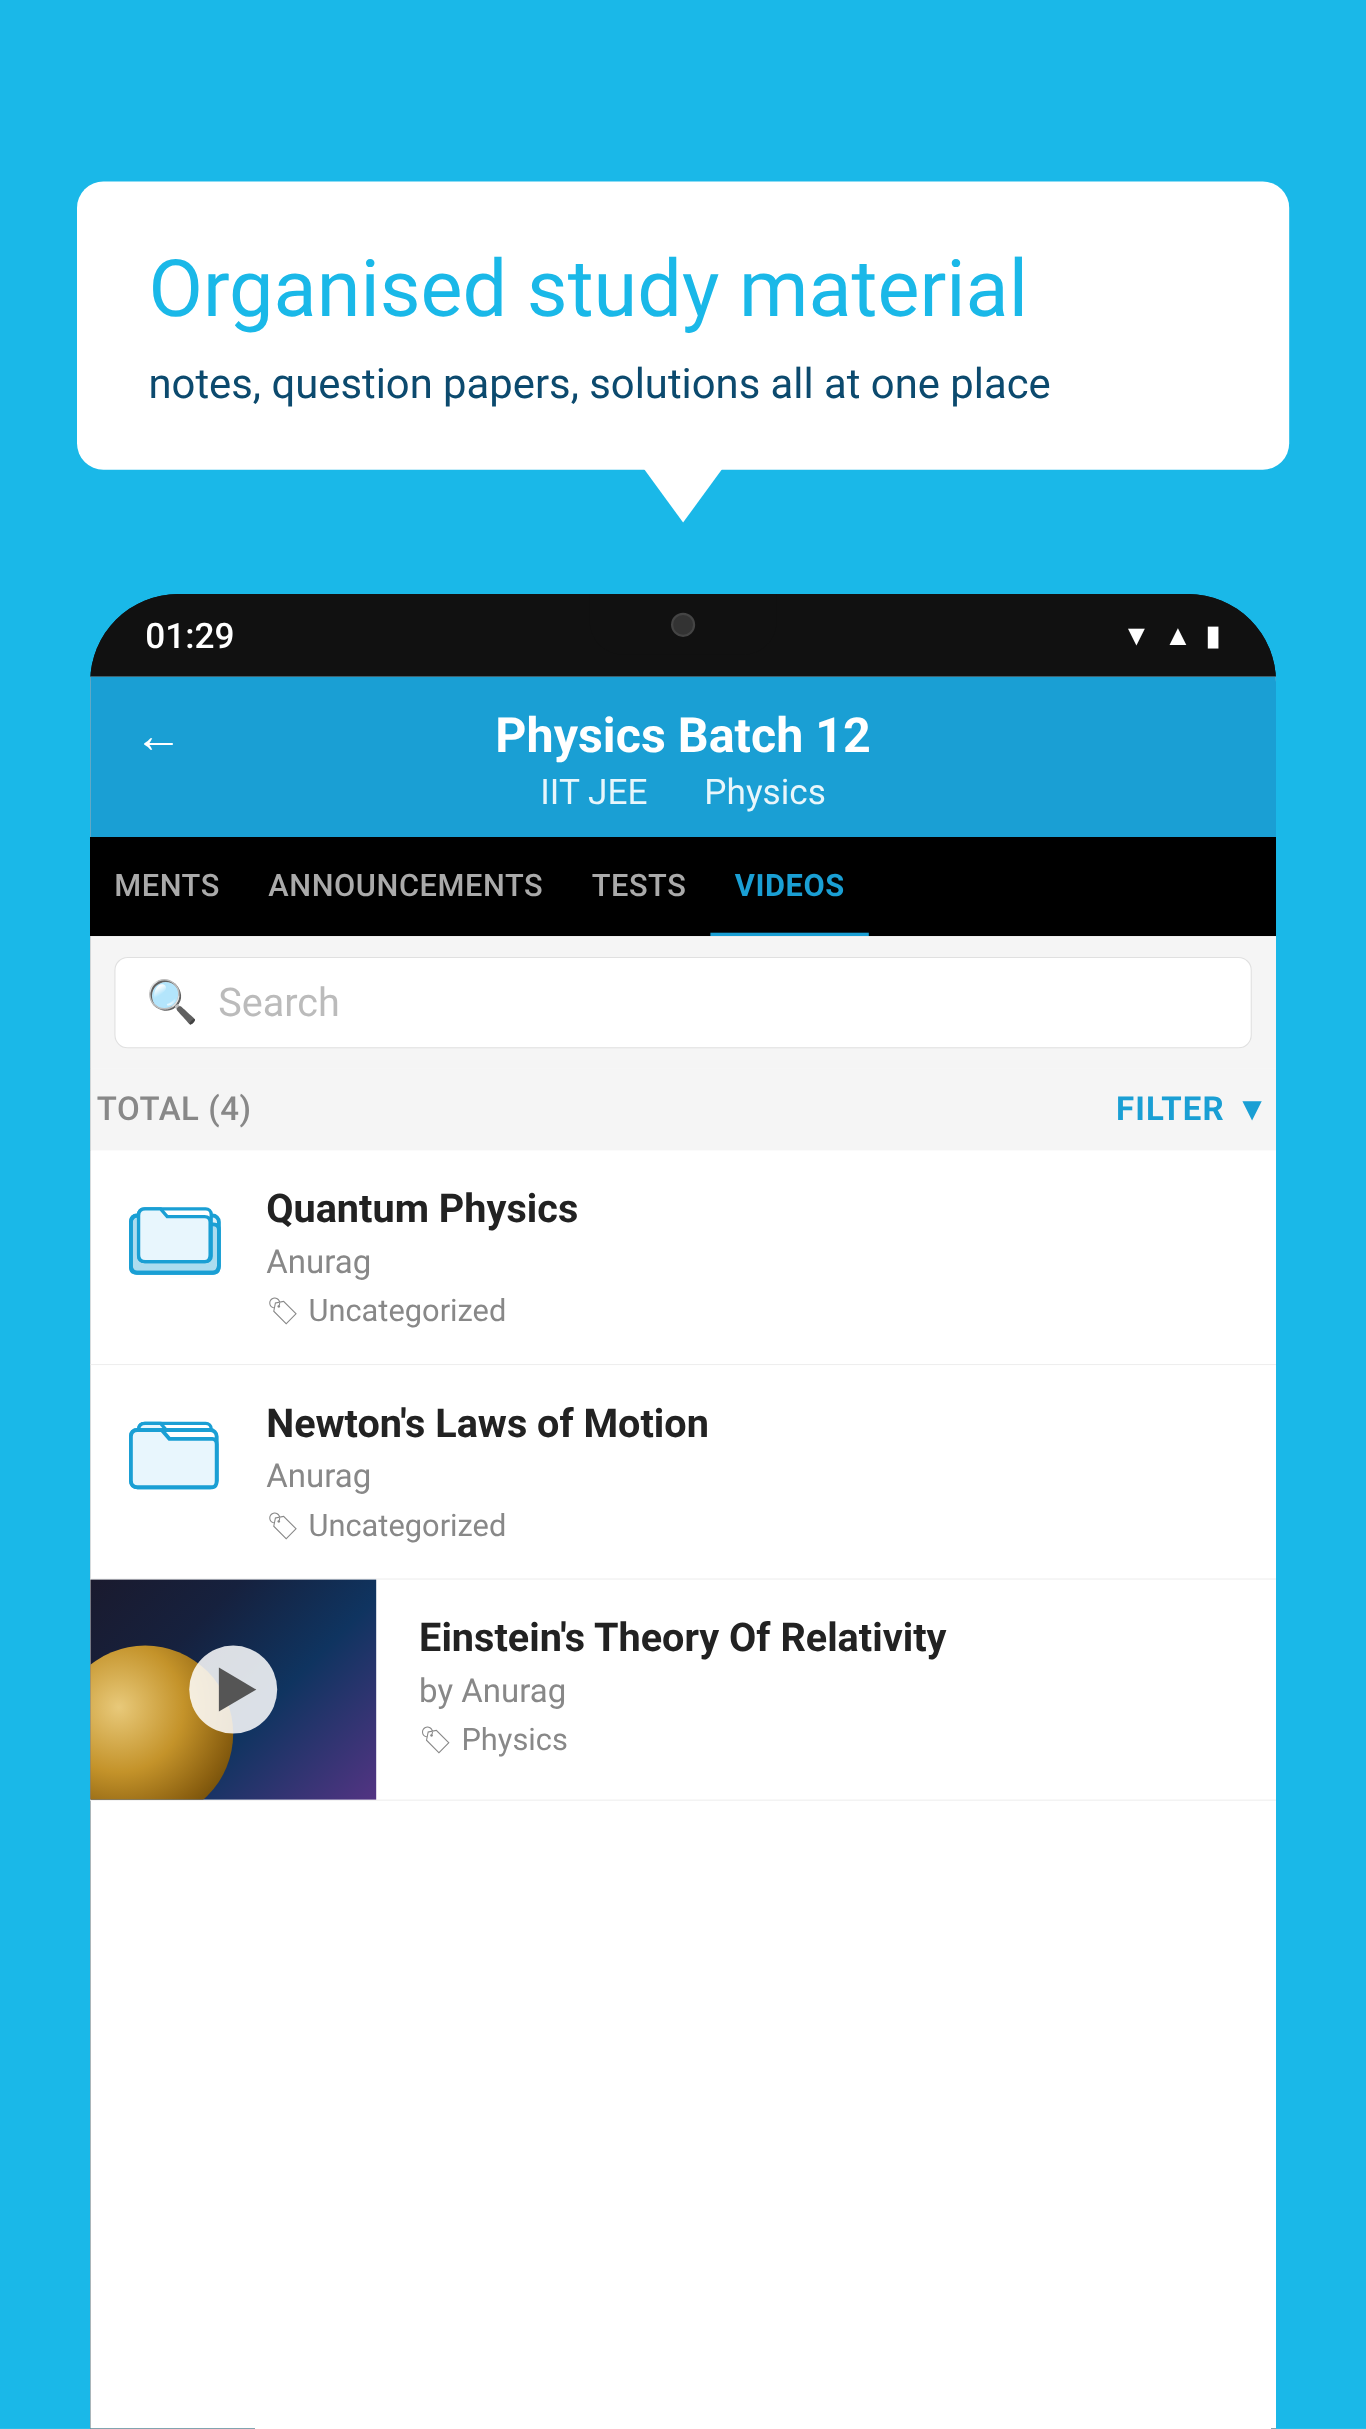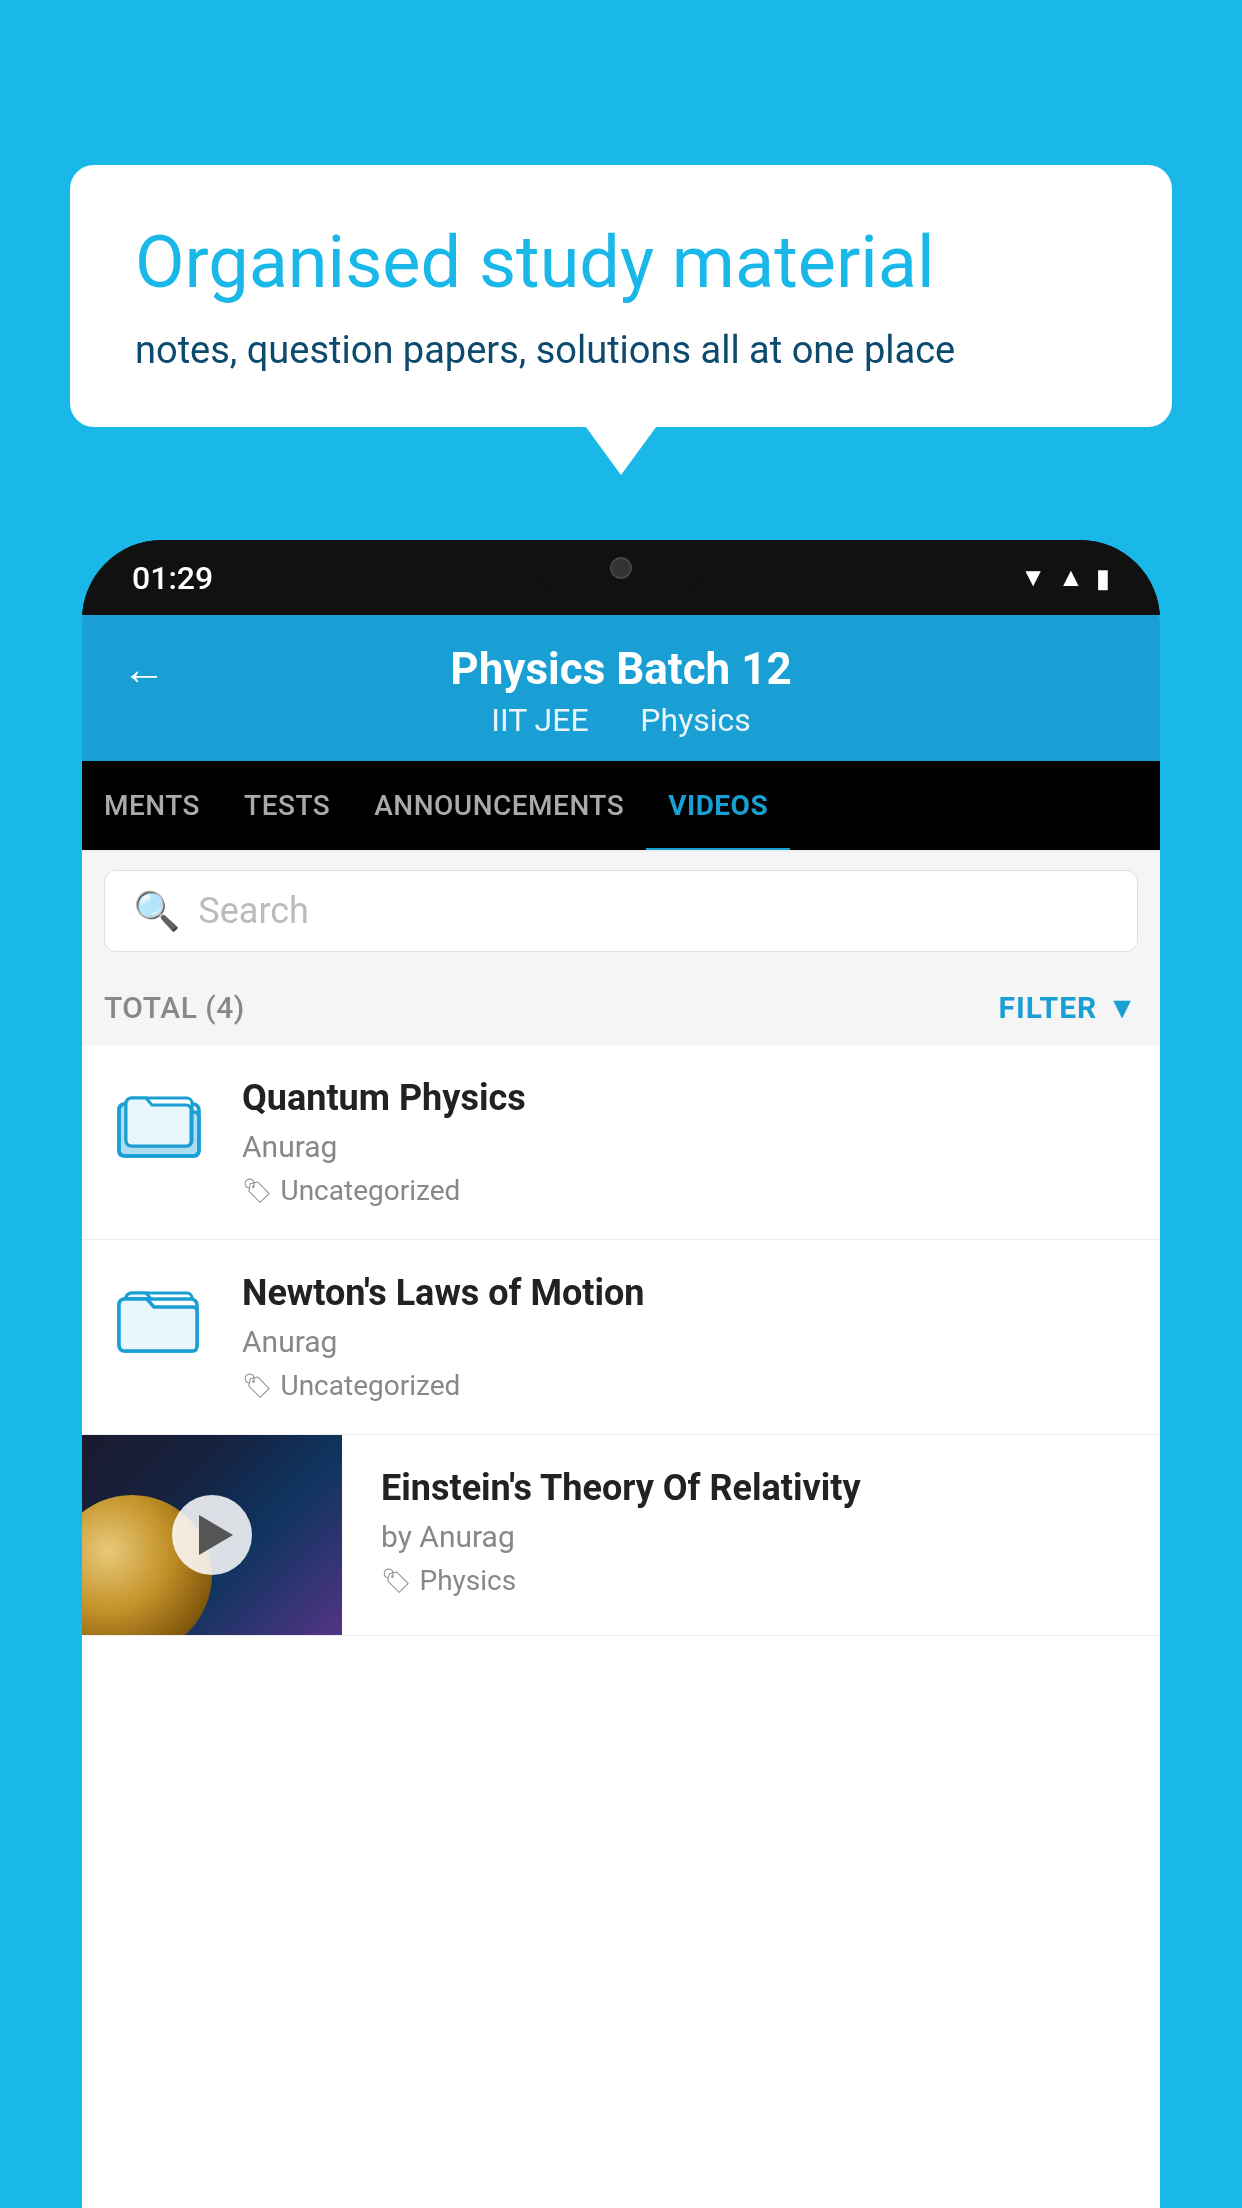--- a/index.html
+++ b/index.html
@@ -224,21 +224,21 @@
     }
 
     .search-text {
       color: #bbb;
       font-size: 36px;
     }
 
     
     .filter-bar {
       background: #f5f5f5;
-      padding: 20px 22px;
+      padding: 20px 6px;
       display: flex;
       justify-content: space-between;
       align-items: center;
     }
 
     .total-text {
       color: #888;
       font-size: 30px;
       font-weight: 500;
       letter-spacing: 0.5px;
@@ -407,24 +407,24 @@
         &nbsp;&nbsp;
         <span>Physics</span>
       </div>
     </div>
 
     <div class="tabs-container">
       <div class="tab">
         <span>MENTS</span>
       </div>
       <div class="tab">
+        <span>ANNOUNCEMENTS</span>
+      </div>
+      <div class="tab">
         <span>TESTS</span>
-      </div>
-      <div class="tab">
-        <span>ANNOUNCEMENTS</span>
       </div>
       <div class="tab active">
         <span>VIDEOS</span>
       </div>
     </div>
 
     <div class="search-container">
       <div class="search-bar">
         <span class="search-icon">🔍</span>
         <span class="search-text">Search</span>

